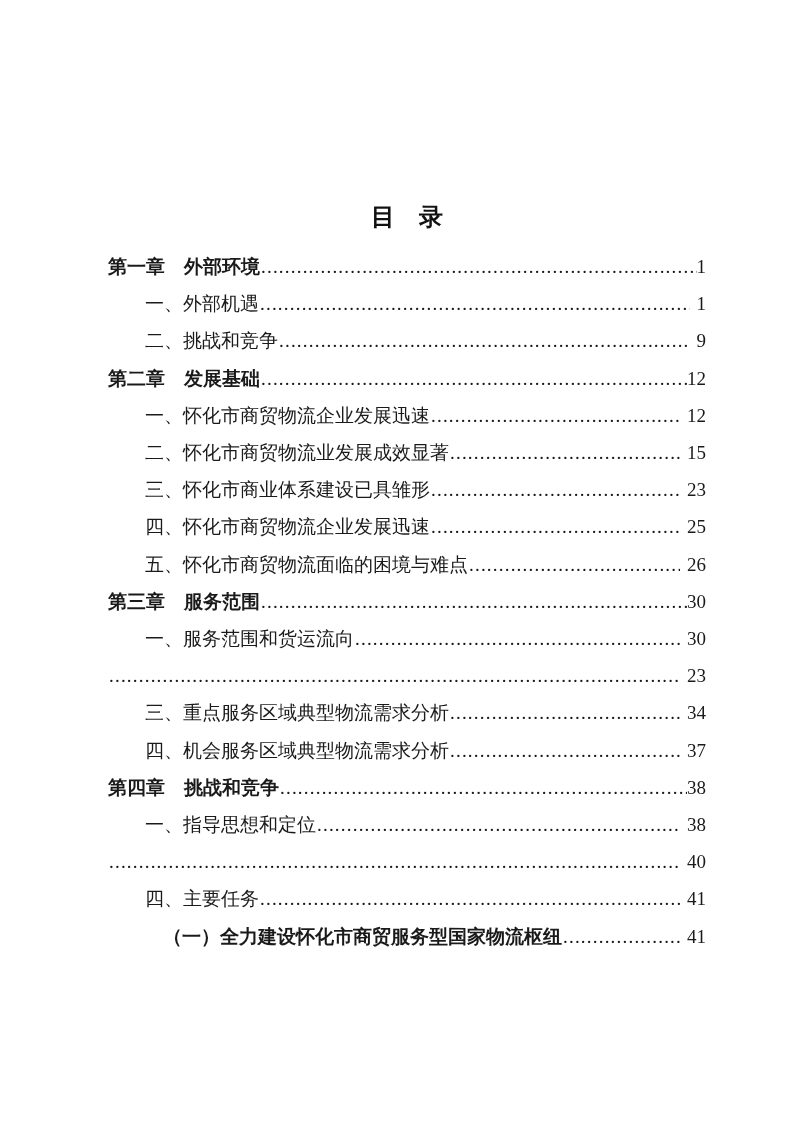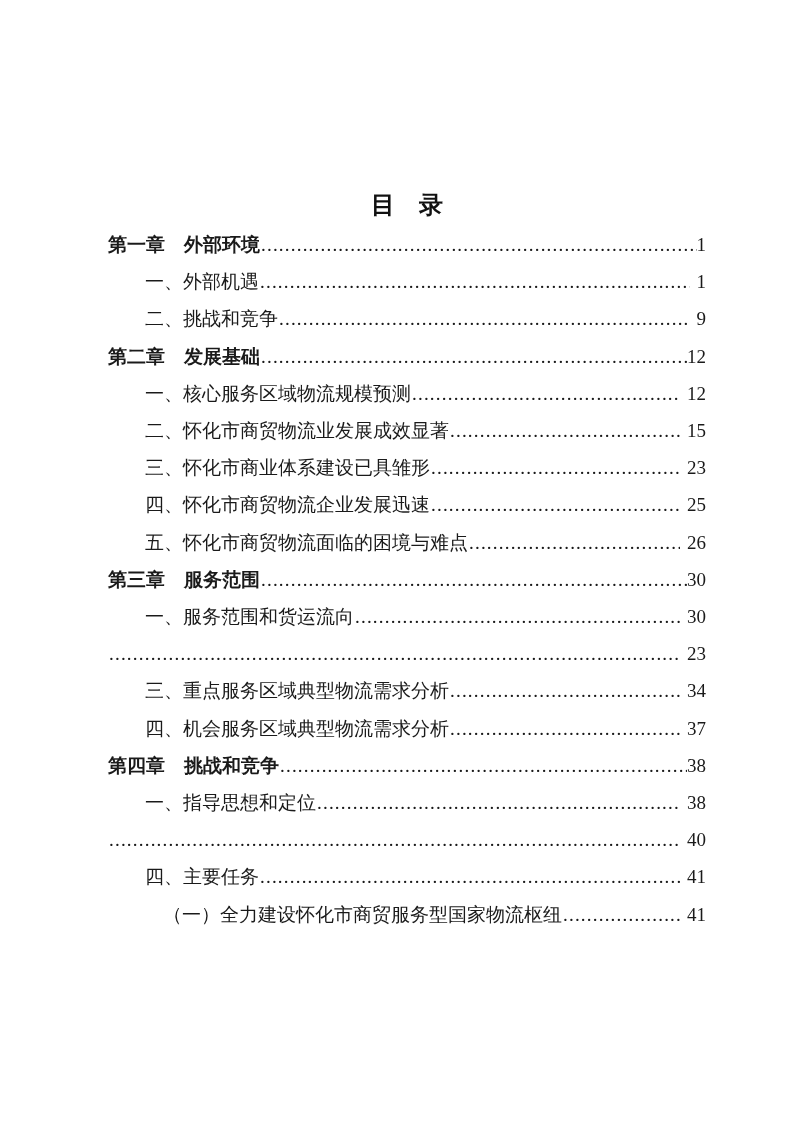--- a/index.html
+++ b/index.html
@@ -12,41 +12,41 @@
     width: 793px;
     height: 1122px;
     background: #ffffff;
     box-sizing: border-box;
     padding: 186px 87px 0 108px;
     font-family: "Liberation Serif", "DejaVu Serif", serif;
     color: #1a1a1a;
     overflow: hidden;
   }
   .doc-title {
-    margin: 4px;
+    margin: 16px;
     height: 30px;
     line-height: 30px;
     text-align: center;
     font-size: 24px;
     font-weight: bold;
     font-family: "Liberation Sans", "DejaVu Sans", sans-serif;
     color: #111111;
   }
   .toc {
     margin-top: 6px;
   }
   .toc-row {
     display: flex;
     align-items: baseline;
     line-height: 37.2px;
     font-size: 19px;
   }
   .toc-row.level-1 { font-weight: bold; }
   .toc-row.level-2 .label { margin-left: 37px; }
-  .toc-row.level-3 .label { margin-left: 55px; }
+  .toc-row.level-3 .label { margin-left: 55px; font-weight: bold; }
   .label {
     white-space: nowrap;
     flex: 0 0 auto;
   }
   .dots {
     flex: 1 1 auto;
     overflow: hidden;
     white-space: nowrap;
     font-weight: normal;
     margin-left: 1px;
@@ -85,21 +85,21 @@
     <span class="label">二、挑战和竞争</span>
     <span class="dots"></span>
     <span class="pagenum">9</span>
   </div>
       <div class="toc-row level-1">
     <span class="label">第二章　发展基础</span>
     <span class="dots"></span>
     <span class="pagenum">12</span>
   </div>
       <div class="toc-row level-2">
-    <span class="label">一、核心服务区域物流规模预测</span>
+    <span class="label">一、怀化市商贸物流企业发展迅速</span>
     <span class="dots"></span>
     <span class="pagenum">12</span>
   </div>
       <div class="toc-row level-2">
     <span class="label">二、怀化市商贸物流业发展成效显著</span>
     <span class="dots"></span>
     <span class="pagenum">15</span>
   </div>
       <div class="toc-row level-2">
     <span class="label">三、怀化市商业体系建设已具雏形</span>

